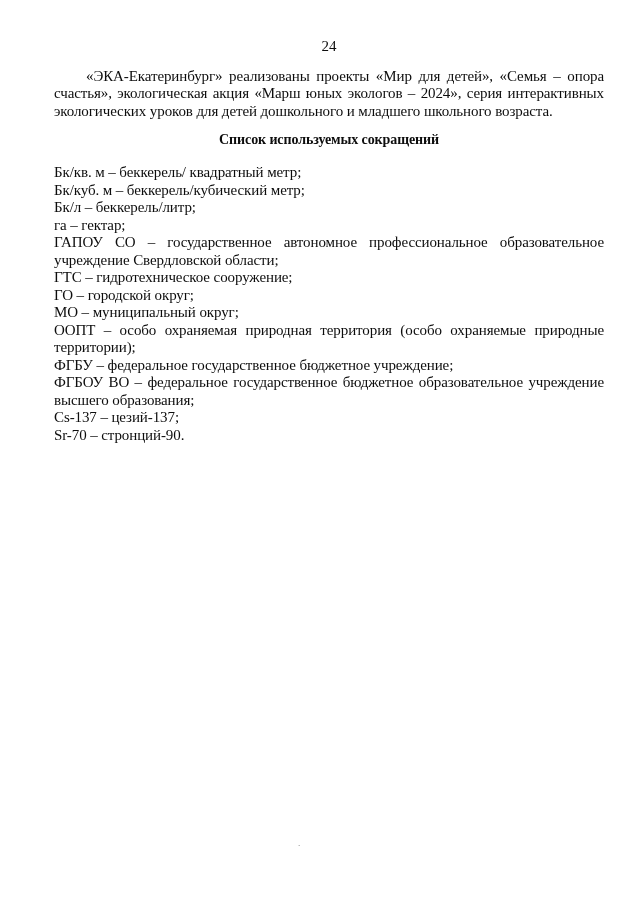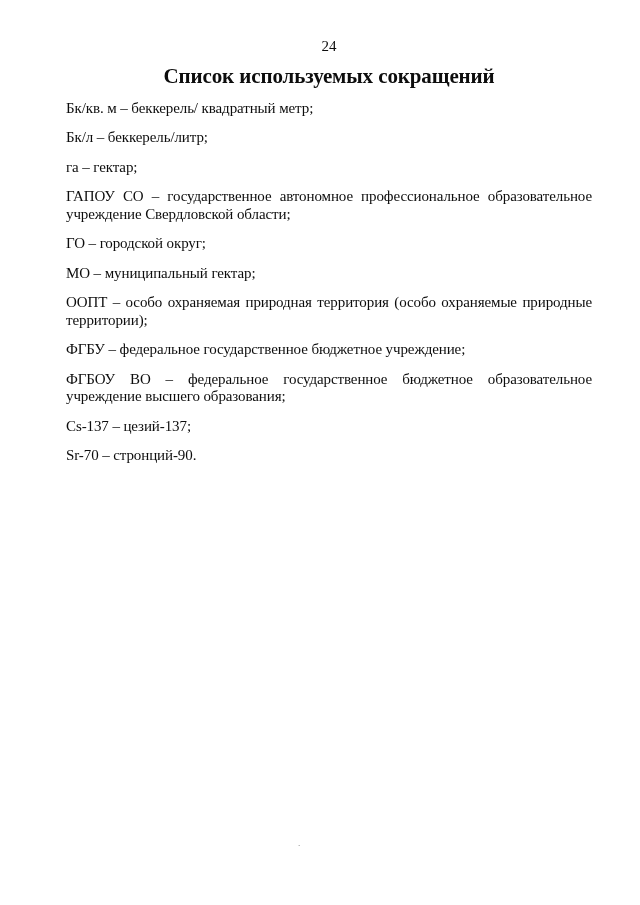--- a/index.html
+++ b/index.html
@@ -23,58 +23,61 @@
   .page-number {
     text-align: center;
   }
   .intro {
     margin: 12px 0 0 0;
     text-align: justify;
     text-indent: 32px;
   }
   .heading {
     margin: 11px 0 0 0;
-    font-size: 21px;
+    font-size: 14px;
     font-weight: 700;
     text-align: center;
     line-height: 18px;
   }
   .abbr-list {
     margin-top: 15px;
   }
   .abbr-line {
-    margin: 12px;
+    margin: 0;
     text-align: justify;
   }
   .stray-mark {
     position: absolute;
     left: 298px;
     top: 839px;
     font-size: 9px;
     line-height: 9px;
     color: #6f6f6f;
   }
 </style>
 </head>
 <body>
 
 <div class="page">
 
   <div class="page-number">24</div>
 
+  <p class="intro">«ЭКА-Екатеринбург» реализованы проекты «Мир для детей», «Семья – опора счастья», экологическая акция «Марш юных экологов – 2024», серия интерактивных экологических уроков для детей дошкольного и младшего школьного возраста.</p>
 
   <h1 class="heading">Список используемых сокращений</h1>
 
   <div class="abbr-list">
       <p class="abbr-line">Бк/кв. м – беккерель/ квадратный метр;</p>
+      <p class="abbr-line">Бк/куб. м – беккерель/кубический метр;</p>
       <p class="abbr-line">Бк/л – беккерель/литр;</p>
       <p class="abbr-line">га – гектар;</p>
       <p class="abbr-line">ГАПОУ СО – государственное автономное профессиональное образовательное учреждение Свердловской области;</p>
+      <p class="abbr-line">ГТС – гидротехническое сооружение;</p>
       <p class="abbr-line">ГО – городской округ;</p>
-      <p class="abbr-line">МО – муниципальный гектар;</p>
+      <p class="abbr-line">МО – муниципальный округ;</p>
       <p class="abbr-line">ООПТ – особо охраняемая природная территория (особо охраняемые природные территории);</p>
       <p class="abbr-line">ФГБУ – федеральное государственное бюджетное учреждение;</p>
       <p class="abbr-line">ФГБОУ ВО – федеральное государственное бюджетное образовательное учреждение высшего образования;</p>
       <p class="abbr-line">Cs-137 – цезий-137;</p>
       <p class="abbr-line">Sr-70 – стронций-90.</p>
     </div>
 
   <span class="stray-mark">.</span>
 
 </div>

